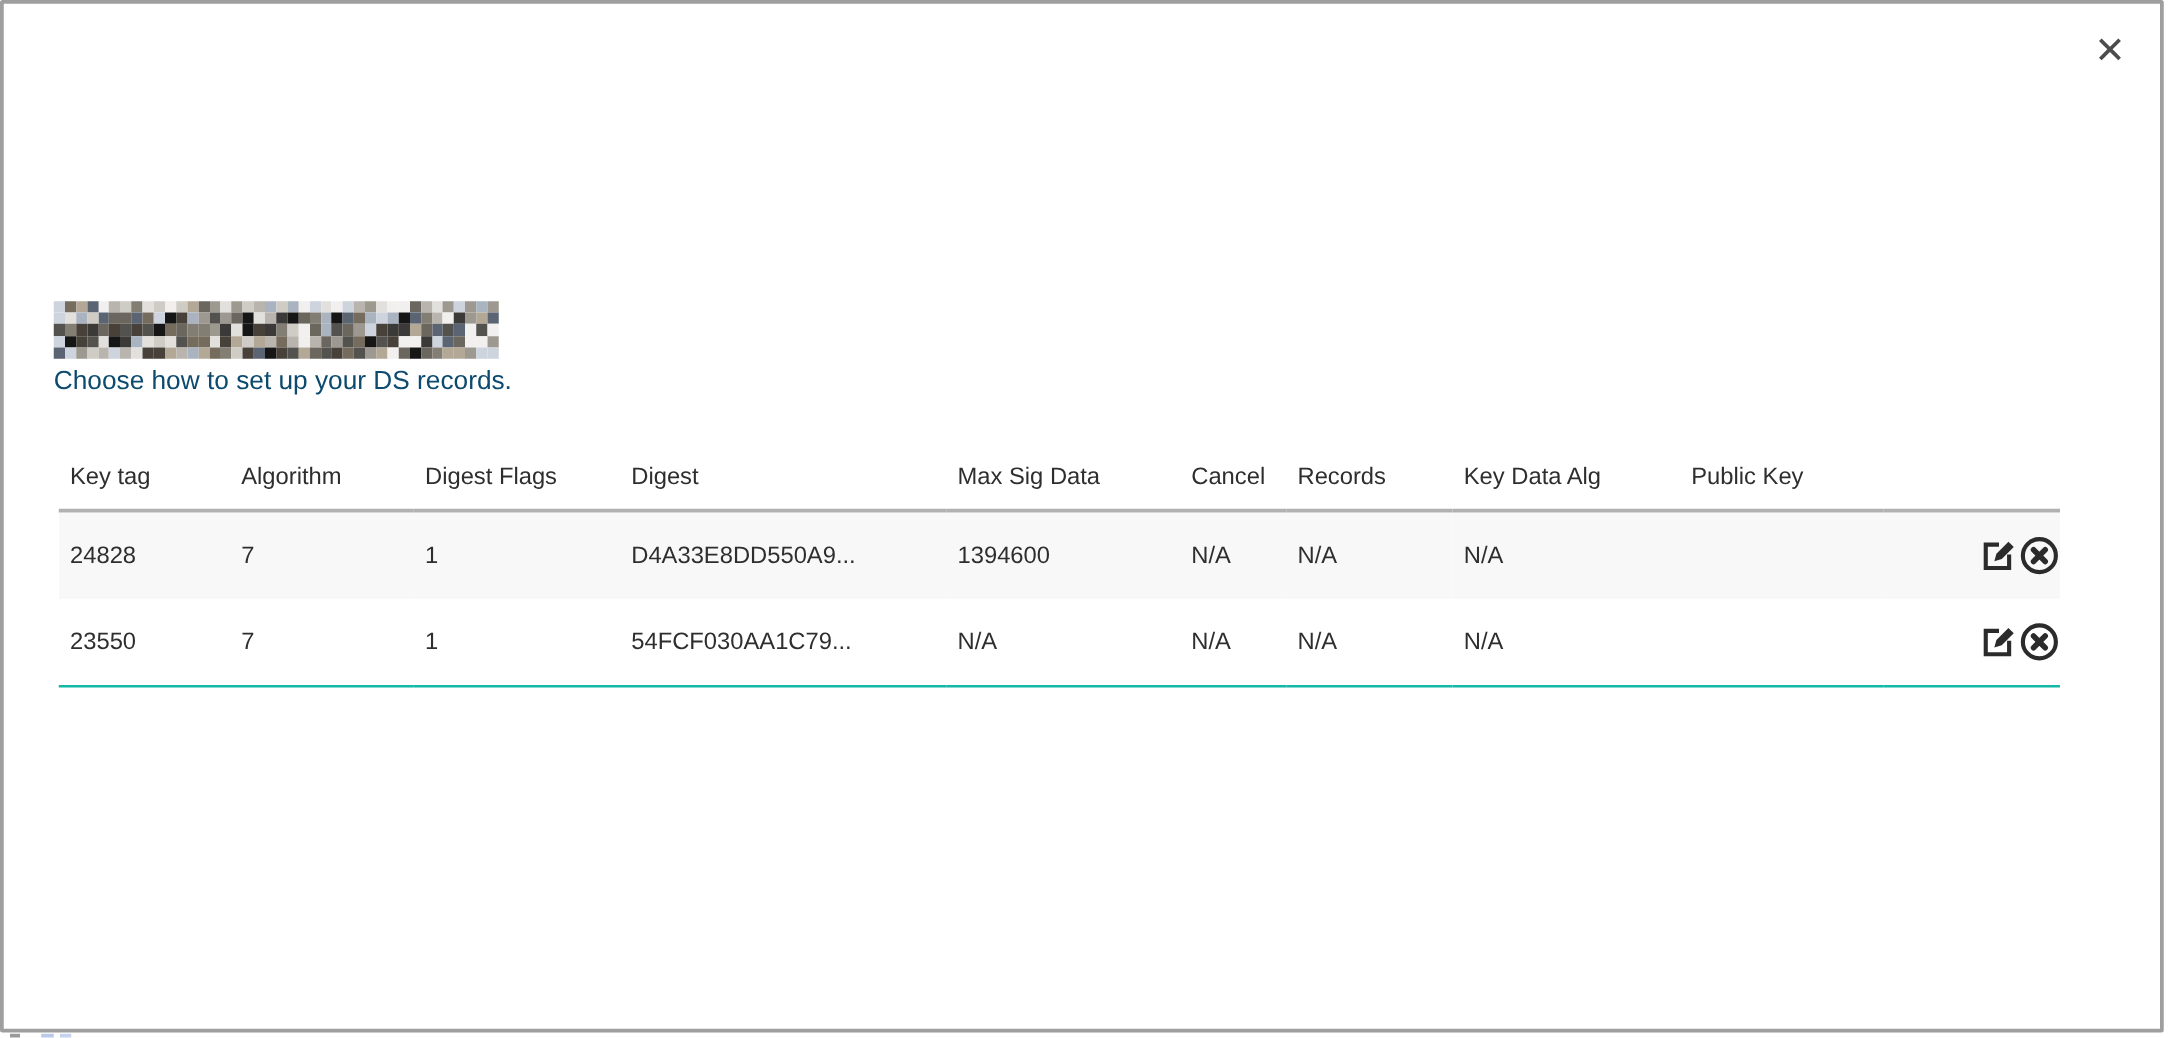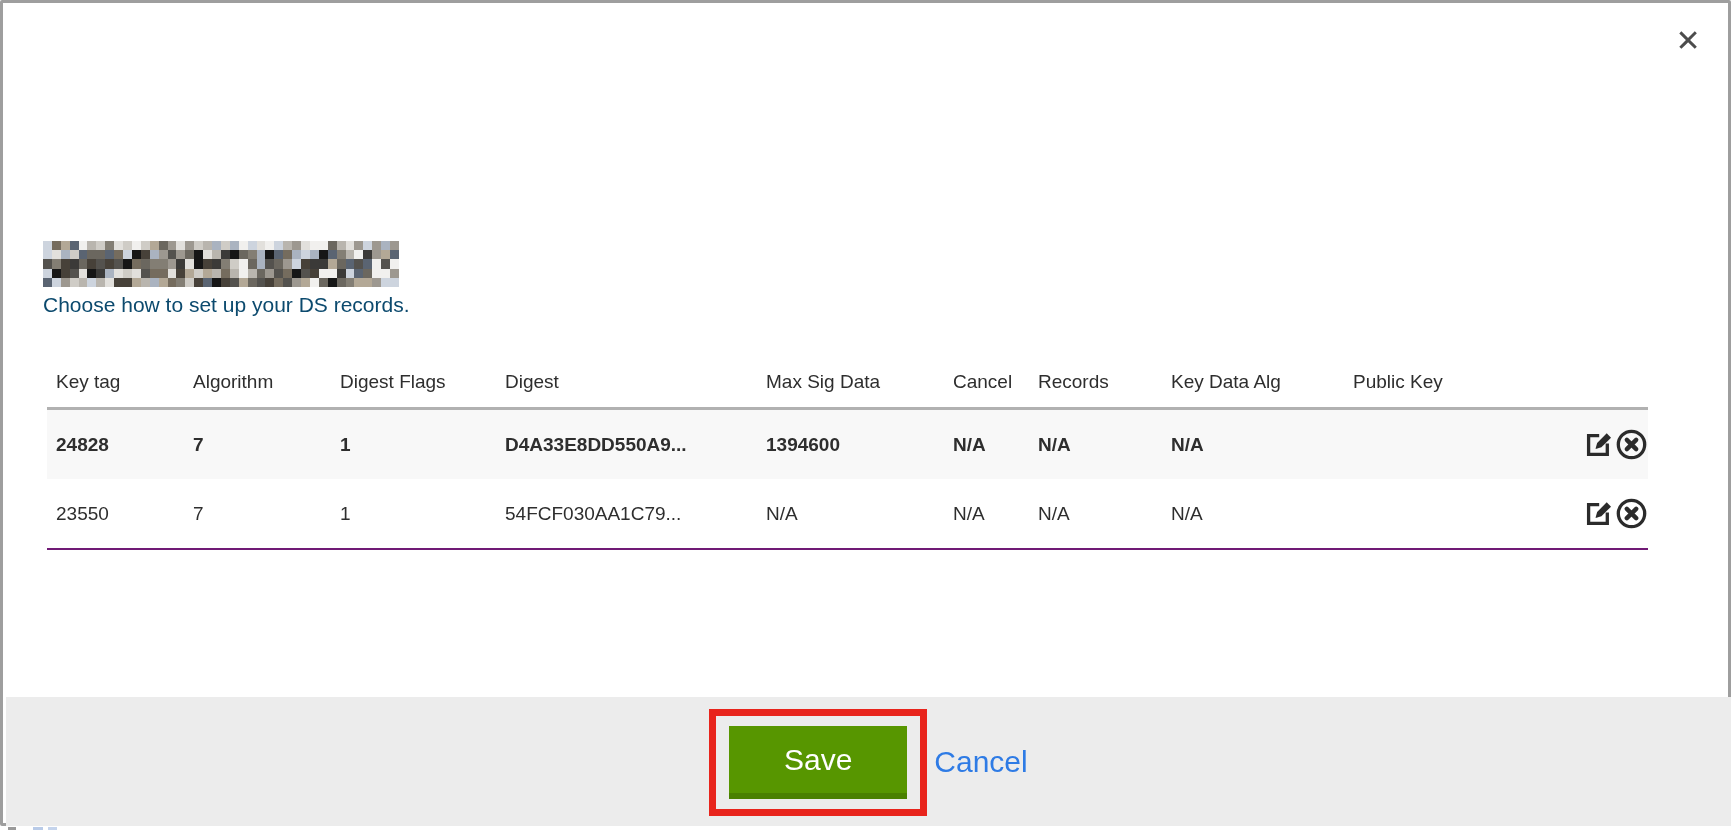--- a/index.html
+++ b/index.html
@@ -38,22 +38,22 @@
   }
   .ds-table th{
     text-align:left;font-size:19px;font-weight:normal;color:#2e2e2e;
     padding:6px 0 14px 9px;border-bottom:3px solid #b1b1b1;
     overflow:hidden;white-space:nowrap;
   }
   .ds-table td{
     font-size:19px;color:#2e2e2e;height:69px;padding:0 0 0 9px;
     overflow:hidden;white-space:nowrap;
   }
-  .ds-table tbody tr.shaded{background:#f8f8f8;font-weight:bold;}
-  .ds-table tbody tr:last-child td{border-bottom:2px solid #701a75;}
+  .ds-table tbody tr.shaded{background:#f8f8f8;}
+  .ds-table tbody tr:last-child td{border-bottom:2px solid #14b8a6;}
   .actions-cell{text-align:right;padding:0 !important;}
   .icon-btn{
     display:inline-block;width:33px;height:33px;vertical-align:middle;
     background:none;border:none;padding:0;margin:0;cursor:pointer;
   }
   .icon-btn svg{display:block;width:33px;height:33px;}
   .add-record-btn{
     position:absolute;left:44px;top:573px;
     box-sizing:border-box;height:50px;padding:0 25px;
     background:#ffffff;border:3px solid #5f9c00;border-radius:1px;
@@ -367,24 +367,18 @@
               <circle cx="12" cy="12" r="9.6" fill="none" stroke="#2b2b2b" stroke-width="2.4"></circle>
               <path d="M8.6 8.6l6.8 6.8M15.4 8.6l-6.8 6.8" stroke="#2b2b2b" stroke-width="3.2" stroke-linecap="round"></path>
             </svg>
           </button>
         </td>
       </tr>
     </tbody>
   </table>
 
 
-  <div class="footer">
-    <div class="annotation-red-box">
-      <button class="save-btn">Save</button>
-    </div>
-    <a class="cancel-link">Cancel</a>
-  </div>
 
 </div>
 
 <div class="behind-frag frag3"></div>
 <div class="behind-frag frag1"></div>
 <div class="behind-frag frag2"></div>
 
 </body></html>

